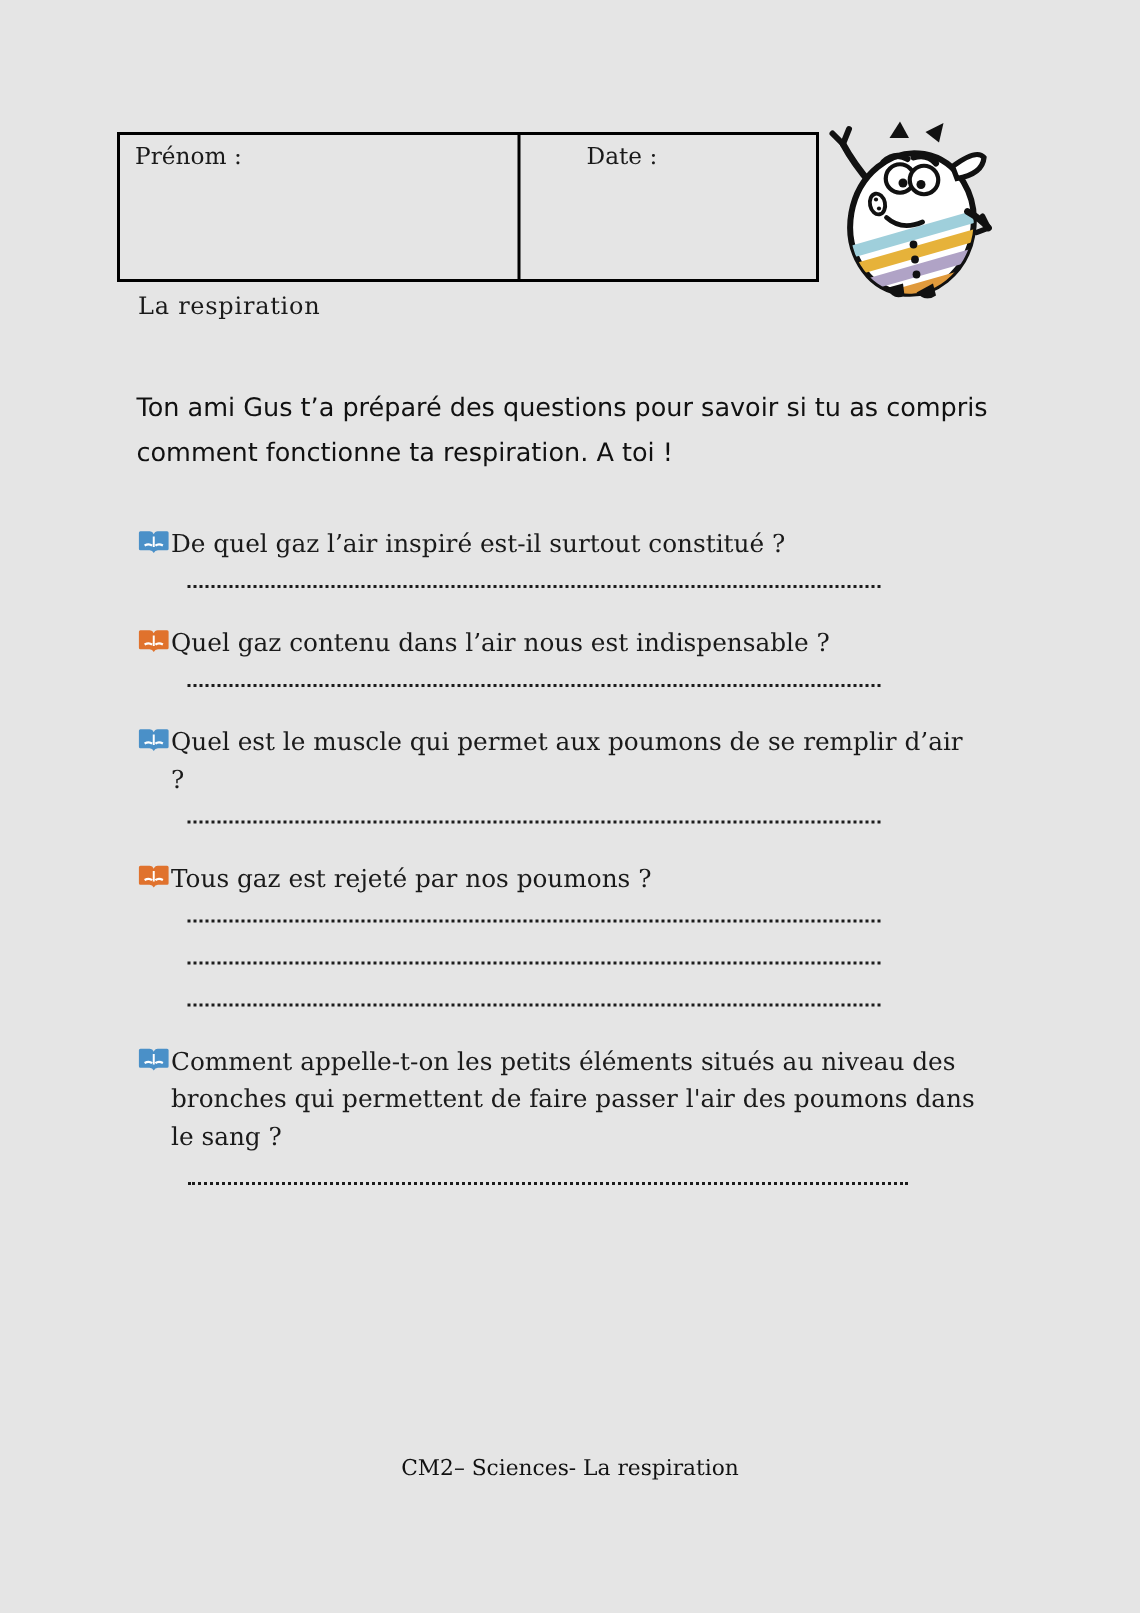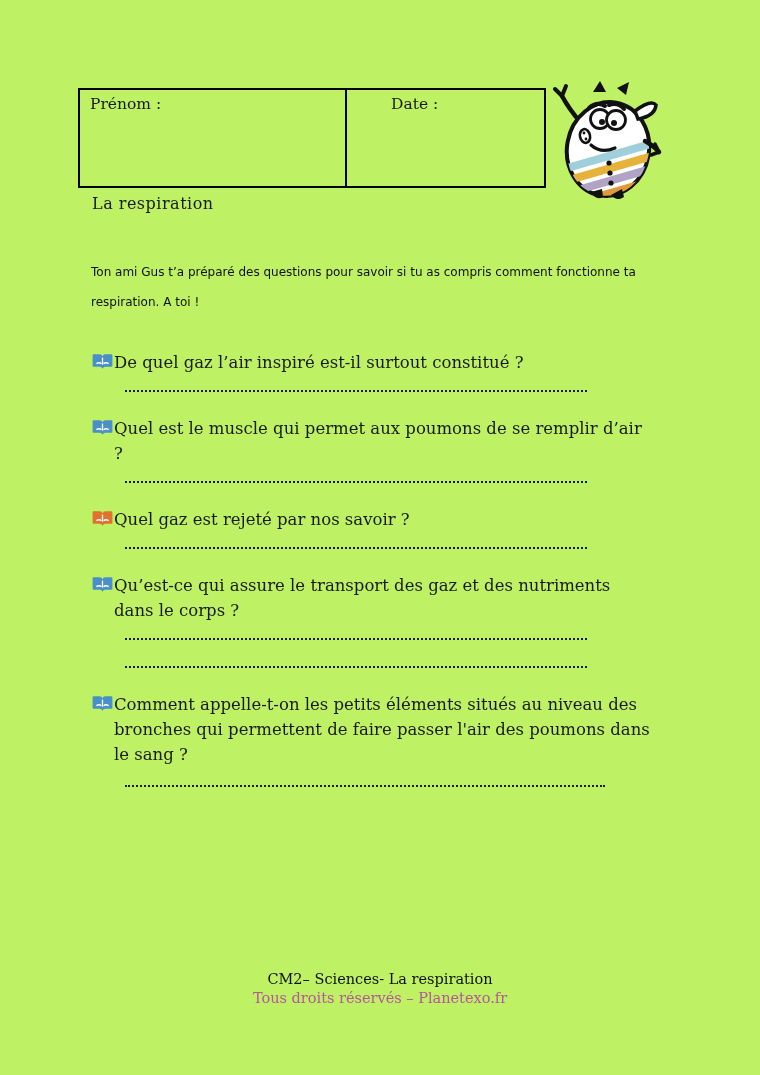--- a/index.html
+++ b/index.html
@@ -1,21 +1,21 @@
 <!DOCTYPE html>
 <html><head>
 <meta charset="utf-8">
 <style>
   * { margin: 0; padding: 0; box-sizing: border-box; }
   html, body { background: #ffffff; }
   .page {
     position: relative;
     width: 760px;
     height: 1075px;
-    background: #bef264;
+    background: #e5e5e5;
     font-family: "DejaVu Serif", "Liberation Serif", serif;
     color: #1a1a1a;
     overflow: hidden;
   }
 
   
   .id-table {
     position: absolute;
     left: 78px; top: 88px;
     width: 468px; height: 100px;
@@ -37,21 +37,21 @@
     font-weight: 400;
     letter-spacing: 0.5px;
   }
 
   
   .intro {
     position: absolute;
     left: 91px; top: 257px;
     width: 575px;
     font-family: "DejaVu Sans", "Liberation Sans", sans-serif;
-    font-size: 12px;
+    font-size: 17px;
     line-height: 30px;
     color: #111;
   }
 
   
   .questions {
     position: absolute;
     left: 92px; top: 350px;
     width: 572px;
   }
@@ -161,20 +161,34 @@
             <path d="M4.4,10.6 q3,-1.6 5,0.2" fill="none" stroke="#fff" stroke-width="1.5"></path>
             <path d="M11.6,10.8 q2,-1.8 5,-0.2" fill="none" stroke="#fff" stroke-width="1.5"></path>
             <path d="M10.5,4.6 v7" stroke="#fff" stroke-width="1.3"></path>
           </svg>
         </span>
         <span class="q-text">De quel gaz l’air inspiré est-il surtout constitué ?</span>
       </div>
       <div class="answer-line"></div>
     </div>
 
+    <div class="question-block">
+      <div class="question">
+        <span class="book-icon" style="color: rgb(224, 114, 45);">
+          <svg viewBox="0 0 21 17">
+            <path d="M1.6,1.2 h6.2 a3,3 0 0 1 2.7,2 a3,3 0 0 1 2.7,-2 h6.2 a1,1 0 0 1 1,1 v10.6 a1,1 0 0 1 -1,1 h-5.6 a3.2,3.2 0 0 0 -3.3,1.9 a3.2,3.2 0 0 0 -3.3,-1.9 h-5.6 a1,1 0 0 1 -1,-1 v-10.6 a1,1 0 0 1 1,-1 z" fill="currentColor"></path>
+            <path d="M4.4,10.6 q3,-1.6 5,0.2" fill="none" stroke="#fff" stroke-width="1.5"></path>
+            <path d="M11.6,10.8 q2,-1.8 5,-0.2" fill="none" stroke="#fff" stroke-width="1.5"></path>
+            <path d="M10.5,4.6 v7" stroke="#fff" stroke-width="1.3"></path>
+          </svg>
+        </span>
+        <span class="q-text">Quel gaz contenu dans l’air nous est indispensable ?</span>
+      </div>
+      <div class="answer-line"></div>
+    </div>
 
     <div class="question-block">
       <div class="question">
         <span class="book-icon" style="color: rgb(74, 144, 200);">
           <svg viewBox="0 0 21 17">
             <path d="M1.6,1.2 h6.2 a3,3 0 0 1 2.7,2 a3,3 0 0 1 2.7,-2 h6.2 a1,1 0 0 1 1,1 v10.6 a1,1 0 0 1 -1,1 h-5.6 a3.2,3.2 0 0 0 -3.3,1.9 a3.2,3.2 0 0 0 -3.3,-1.9 h-5.6 a1,1 0 0 1 -1,-1 v-10.6 a1,1 0 0 1 1,-1 z" fill="currentColor"></path>
             <path d="M4.4,10.6 q3,-1.6 5,0.2" fill="none" stroke="#fff" stroke-width="1.5"></path>
             <path d="M11.6,10.8 q2,-1.8 5,-0.2" fill="none" stroke="#fff" stroke-width="1.5"></path>
             <path d="M10.5,4.6 v7" stroke="#fff" stroke-width="1.3"></path>
           </svg>
@@ -187,37 +201,26 @@
     <div class="question-block">
       <div class="question">
         <span class="book-icon" style="color: rgb(224, 114, 45);">
           <svg viewBox="0 0 21 17">
             <path d="M1.6,1.2 h6.2 a3,3 0 0 1 2.7,2 a3,3 0 0 1 2.7,-2 h6.2 a1,1 0 0 1 1,1 v10.6 a1,1 0 0 1 -1,1 h-5.6 a3.2,3.2 0 0 0 -3.3,1.9 a3.2,3.2 0 0 0 -3.3,-1.9 h-5.6 a1,1 0 0 1 -1,-1 v-10.6 a1,1 0 0 1 1,-1 z" fill="currentColor"></path>
             <path d="M4.4,10.6 q3,-1.6 5,0.2" fill="none" stroke="#fff" stroke-width="1.5"></path>
             <path d="M11.6,10.8 q2,-1.8 5,-0.2" fill="none" stroke="#fff" stroke-width="1.5"></path>
             <path d="M10.5,4.6 v7" stroke="#fff" stroke-width="1.3"></path>
           </svg>
         </span>
-        <span class="q-text">Quel gaz est rejeté par nos savoir ?</span>
-      </div>
-      <div class="answer-line"></div>
-    </div>
-
-    <div class="question-block">
-      <div class="question">
-        <span class="book-icon" style="color: rgb(74, 144, 200);">
-          <svg viewBox="0 0 21 17">
-            <path d="M1.6,1.2 h6.2 a3,3 0 0 1 2.7,2 a3,3 0 0 1 2.7,-2 h6.2 a1,1 0 0 1 1,1 v10.6 a1,1 0 0 1 -1,1 h-5.6 a3.2,3.2 0 0 0 -3.3,1.9 a3.2,3.2 0 0 0 -3.3,-1.9 h-5.6 a1,1 0 0 1 -1,-1 v-10.6 a1,1 0 0 1 1,-1 z" fill="currentColor"></path>
-            <path d="M4.4,10.6 q3,-1.6 5,0.2" fill="none" stroke="#fff" stroke-width="1.5"></path>
-            <path d="M11.6,10.8 q2,-1.8 5,-0.2" fill="none" stroke="#fff" stroke-width="1.5"></path>
-            <path d="M10.5,4.6 v7" stroke="#fff" stroke-width="1.3"></path>
-          </svg>
-        </span>
-        <span class="q-text">Qu’est-ce qui assure le transport des gaz et des nutriments dans le corps ?</span>
-      </div>
+        <span class="q-text">Tous gaz est rejeté par nos poumons ?</span>
+      </div>
+      <div class="answer-line"></div>
+    </div>
+
+    <div class="question-block">
       <div class="answer-line"></div>
     </div>
 
     <div class="question-block">
       <div class="answer-line"></div>
     </div>
 
     <div class="question-block">
       <div class="question">
         <span class="book-icon" style="color: rgb(74, 144, 200);">
@@ -229,16 +232,15 @@
           </svg>
         </span>
         <span class="q-text">Comment appelle-t-on les petits éléments situés au niveau des bronches qui permettent de faire passer l'air des poumons dans le sang ?</span>
       </div>
       <div class="answer-line"></div>
     </div>
   </div>
 
   <div class="footer">
     <div class="footer-line1">CM2– Sciences- La respiration</div>
-    <div class="footer-line2" style="color: rgb(181, 86, 158);">Tous droits réservés – Planetexo.fr</div>
   </div>
 
 </div>
 
 </body></html>

